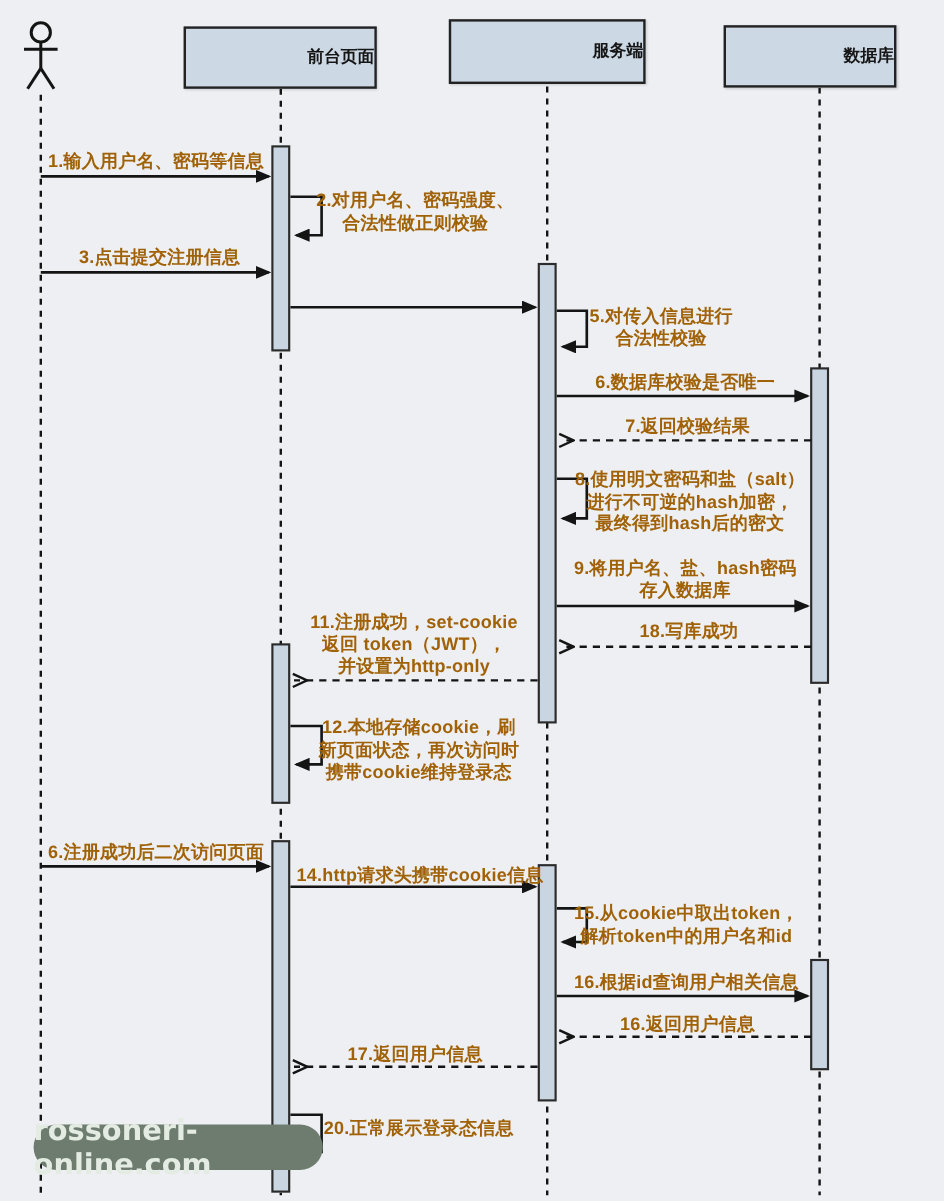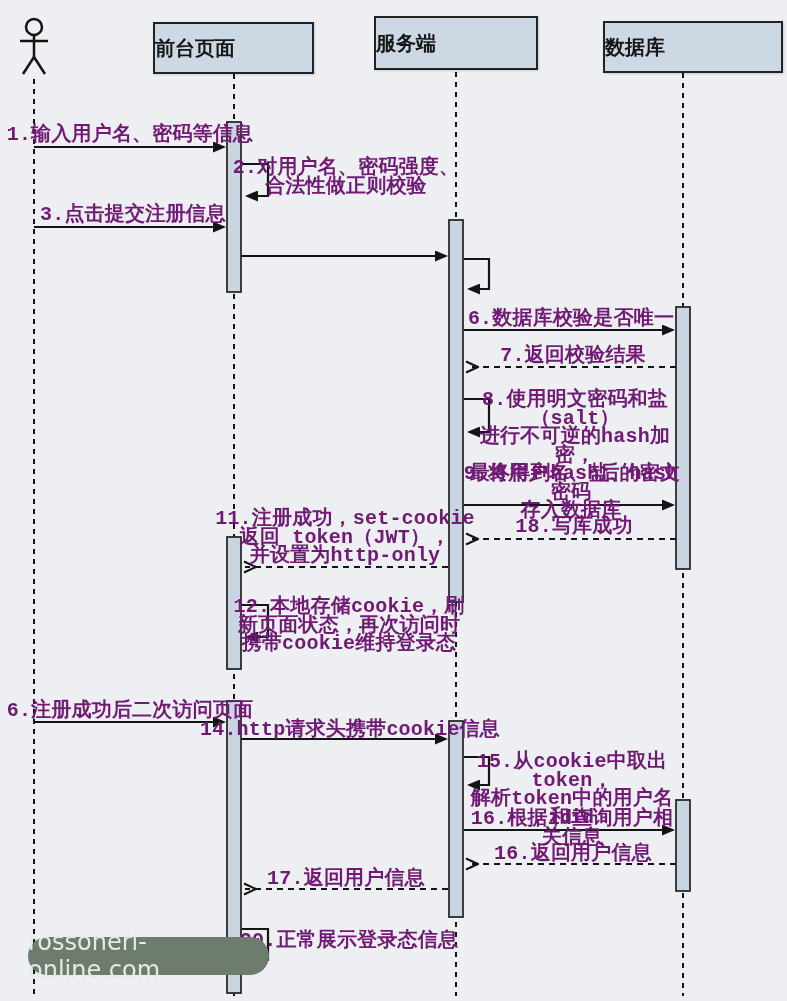--- a/index.html
+++ b/index.html
@@ -8,46 +8,45 @@
     width:787px;height:1001px;
     background:#edeff2;
     font-family:"Liberation Sans","DejaVu Sans",sans-serif;
     overflow:hidden;
   }
   .canvas svg{position:absolute;left:0;top:0;}
   .head{
     position:absolute;
     background:#ccd8e3;
     border:2px solid #222;
-    display:flex;align-items:center;justify-content:flex-start;
-    font-size:20px;font-weight:bold;color:#161616;
+    display:flex;align-items:center;justify-content:flex-end;
+    font-size:14px;font-weight:bold;color:#161616;
     box-sizing:border-box;
     box-shadow:1px 1px 2px rgba(0,0,0,0.15);
   }
   .msg{
     position:absolute;
     transform:translateX(-50%);
     white-space:pre-line;
     text-align:center;
-    font-size:20px;
+    font-size:15px;
     font-weight:bold;
-    color:#701a75;
+    color:#a16207;
     line-height:18.5px;
     letter-spacing:0.2px;
-    font-family:Liberation Mono, monospace;
   }
   .watermark{
     position:absolute;
     left:28px;top:937px;
     width:241px;height:38px;
     background:#6e7c70;
     border-radius:19px;
     display:flex;align-items:center;justify-content:center;
     font-family:"DejaVu Sans",sans-serif;
-    font-size:24px;font-weight:400;
+    font-size:24px;font-weight:700;
     color:#e3ebe2;
   }
 </style>
 </head>
 <body>
 
 <div class="canvas">
 
   <svg width="787" height="1001" viewBox="0 0 787 1001">
     <defs>
@@ -110,28 +109,30 @@
       <path d="M242,929 h26 v31 h-21" marker-end="url(#mf)"></path>
     </g>
   </svg>
 
   <div class="head" style="left:153px;top:22px;width:161px;height:52px">
     <span>前台页面</span>
   </div>
   <div class="head" style="left:374px;top:16px;width:164px;height:54px">
     <span>服务端</span>
   </div>
-  <div class="head" style="left:603px;top:21px;width:180px;height:52px">
+  <div class="head" style="left:603px;top:21px;width:144px;height:52px">
     <span>数据库</span>
   </div>
 
   <div class="msg" style="left:130px;top:126px">1.输入用户名、密码等信息</div>
   <div class="msg" style="left:346px;top:159px">2.对用户名、密码强度、
 合法性做正则校验</div>
   <div class="msg" style="left:133px;top:206px">3.点击提交注册信息</div>
+  <div class="msg" style="left:551px;top:255px">5.对传入信息进行
+合法性校验</div>
   <div class="msg" style="left:571px;top:310px">6.数据库校验是否唯一</div>
   <div class="msg" style="left:573px;top:347px">7.返回校验结果</div>
   <div class="msg" style="left:575px;top:391px">8.使用明文密码和盐（salt）
 进行不可逆的hash加密，
 最终得到hash后的密文</div>
   <div class="msg" style="left:571px;top:465px">9.将用户名、盐、hash密码
 存入数据库</div>
   <div class="msg" style="left:574px;top:518px">18.写库成功</div>
   <div class="msg" style="left:345px;top:510px">11.注册成功，set-cookie
 返回 token（JWT），

